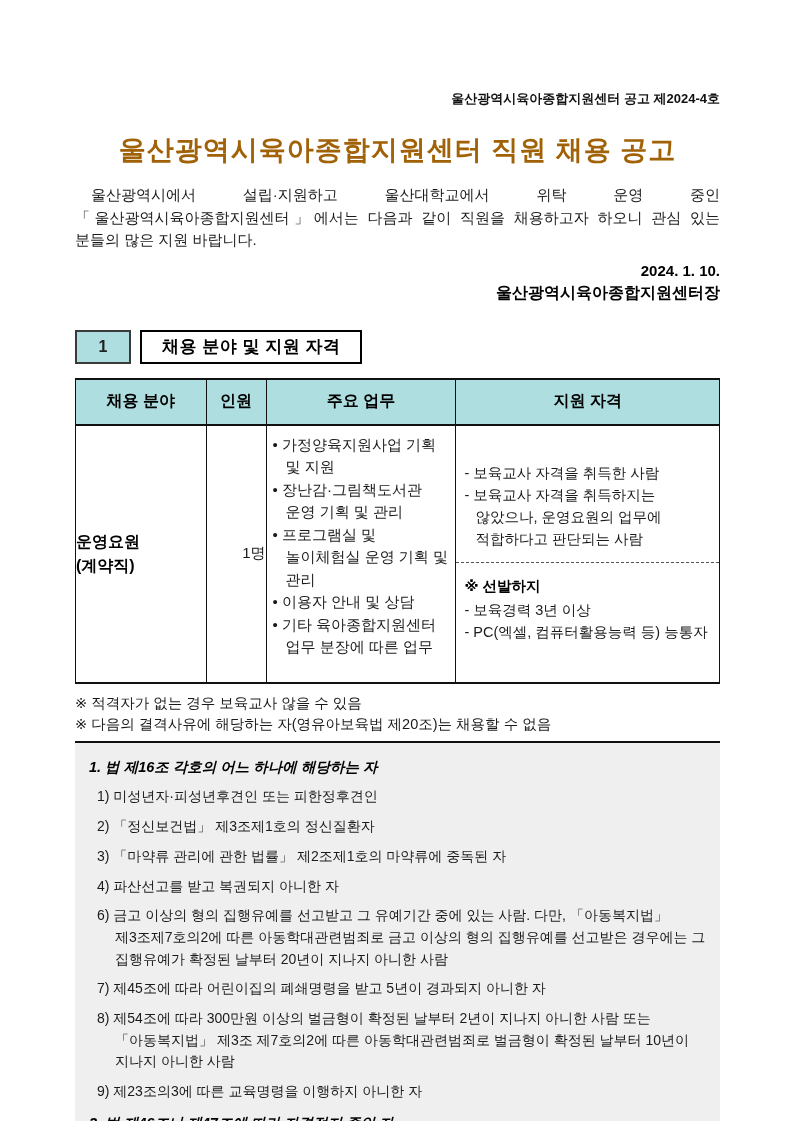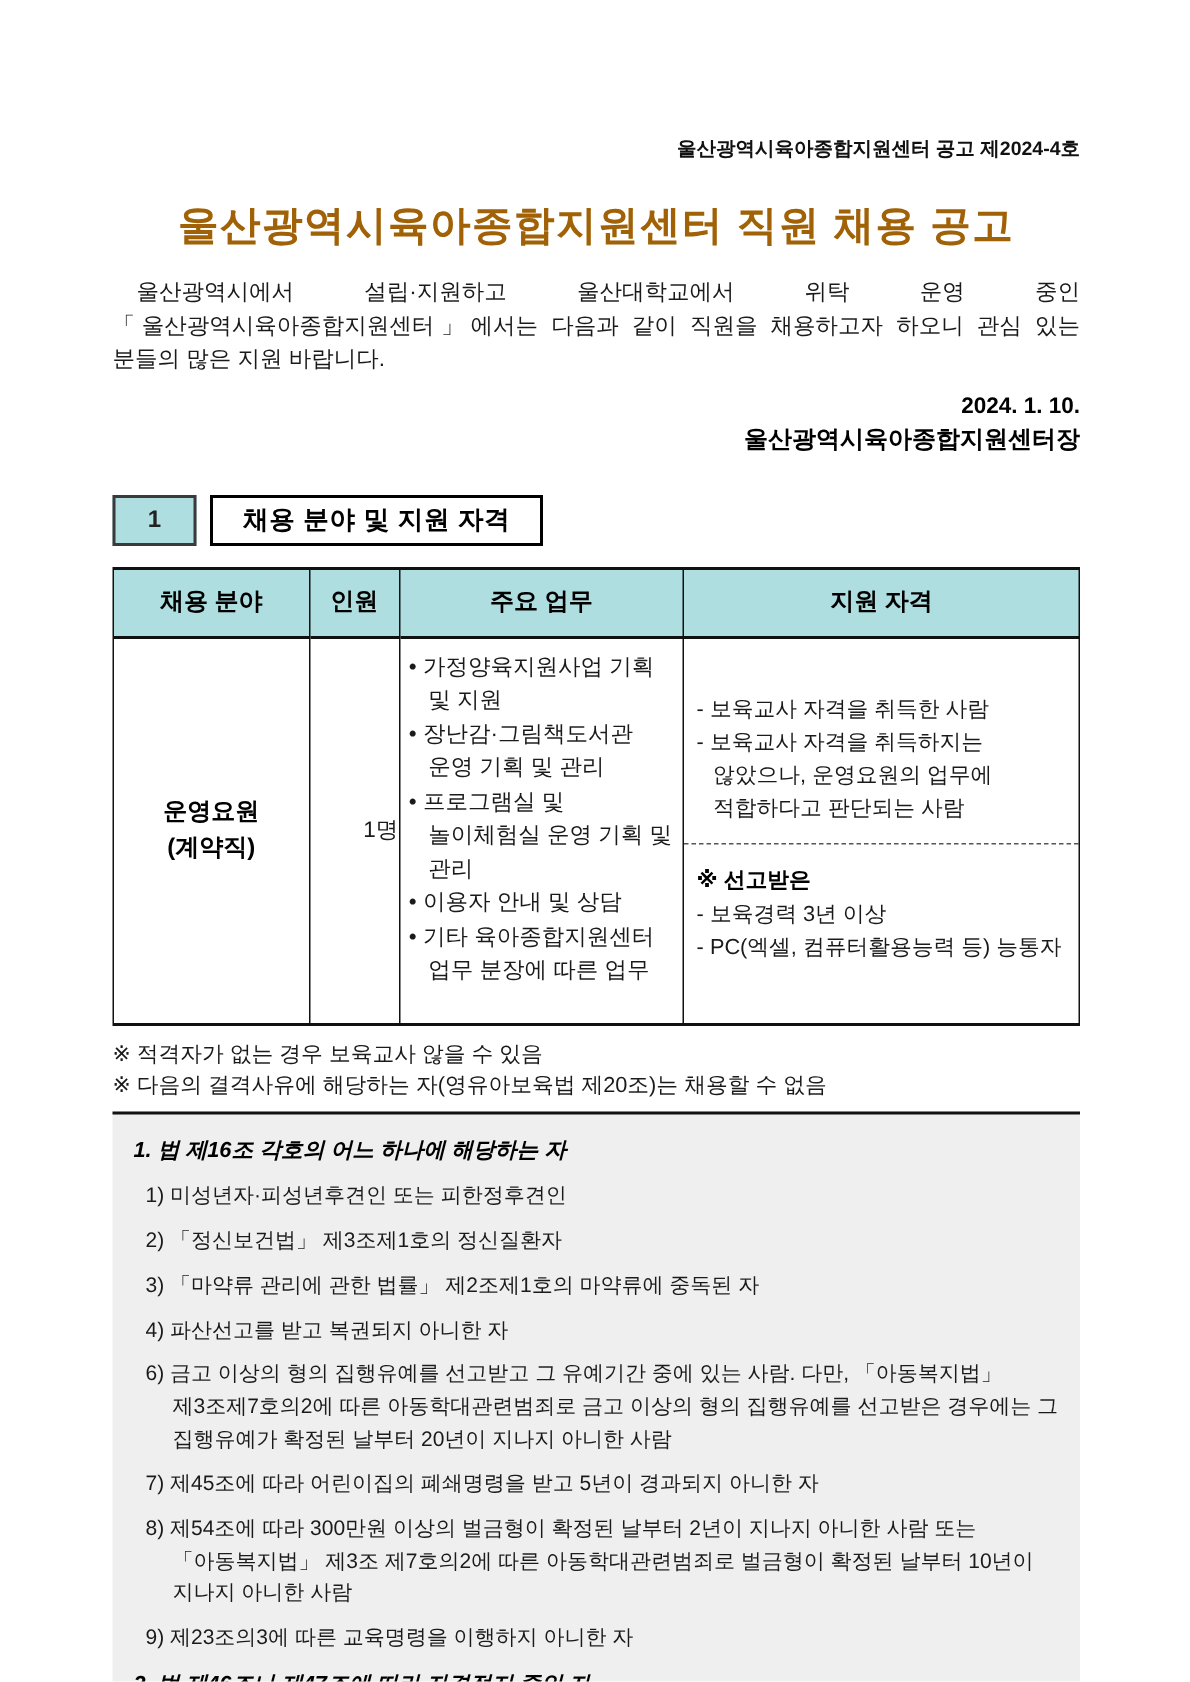--- a/index.html
+++ b/index.html
@@ -97,21 +97,20 @@
     font-weight: bold;
     height: 46px;
     border-bottom: 2px solid #111;
     color: #000;
   }
   .col-field { width: 131px; }
   .col-count { width: 60px; }
   .col-duties { width: 190px; }
   .col-qual  { width: 264px; }
   td.cell-field {
-    text-align: center;
     font-size: 16px;
     font-weight: bold;
     line-height: 1.45;
     color: #000;
   }
   td.cell-count {
     text-align: right;
     font-size: 15px;
   }
   td.cell-duties { padding: 8px 4px 23px 6px; }
@@ -232,21 +231,21 @@
             <li class="duty-item">이용자 안내 및 상담</li>
             <li class="duty-item">기타 육아종합지원센터 업무 분장에 따른 업무</li>
           </ul>
         </td>
         <td class="cell-qual">
           <div class="qual-top">
             <div class="dash-item">보육교사 자격을 취득한 사람</div>
             <div class="dash-item">보육교사 자격을 취득하지는 않았으나, 운영요원의 업무에 적합하다고 판단되는 사람</div>
           </div>
           <div class="qual-bottom">
-            <div class="pref-title">※ 선고받은</div>
+            <div class="pref-title">※ 선발하지</div>
             <div class="dash-item">보육경력 3년 이상</div>
             <div class="dash-item">PC(엑셀, 컴퓨터활용능력 등) 능통자</div>
           </div>
         </td>
       </tr>
     </tbody>
   </table>
 
   <div class="notes">
     <div class="note-line">※ 적격자가 없는 경우 보육교사 않을 수 있음</div>

